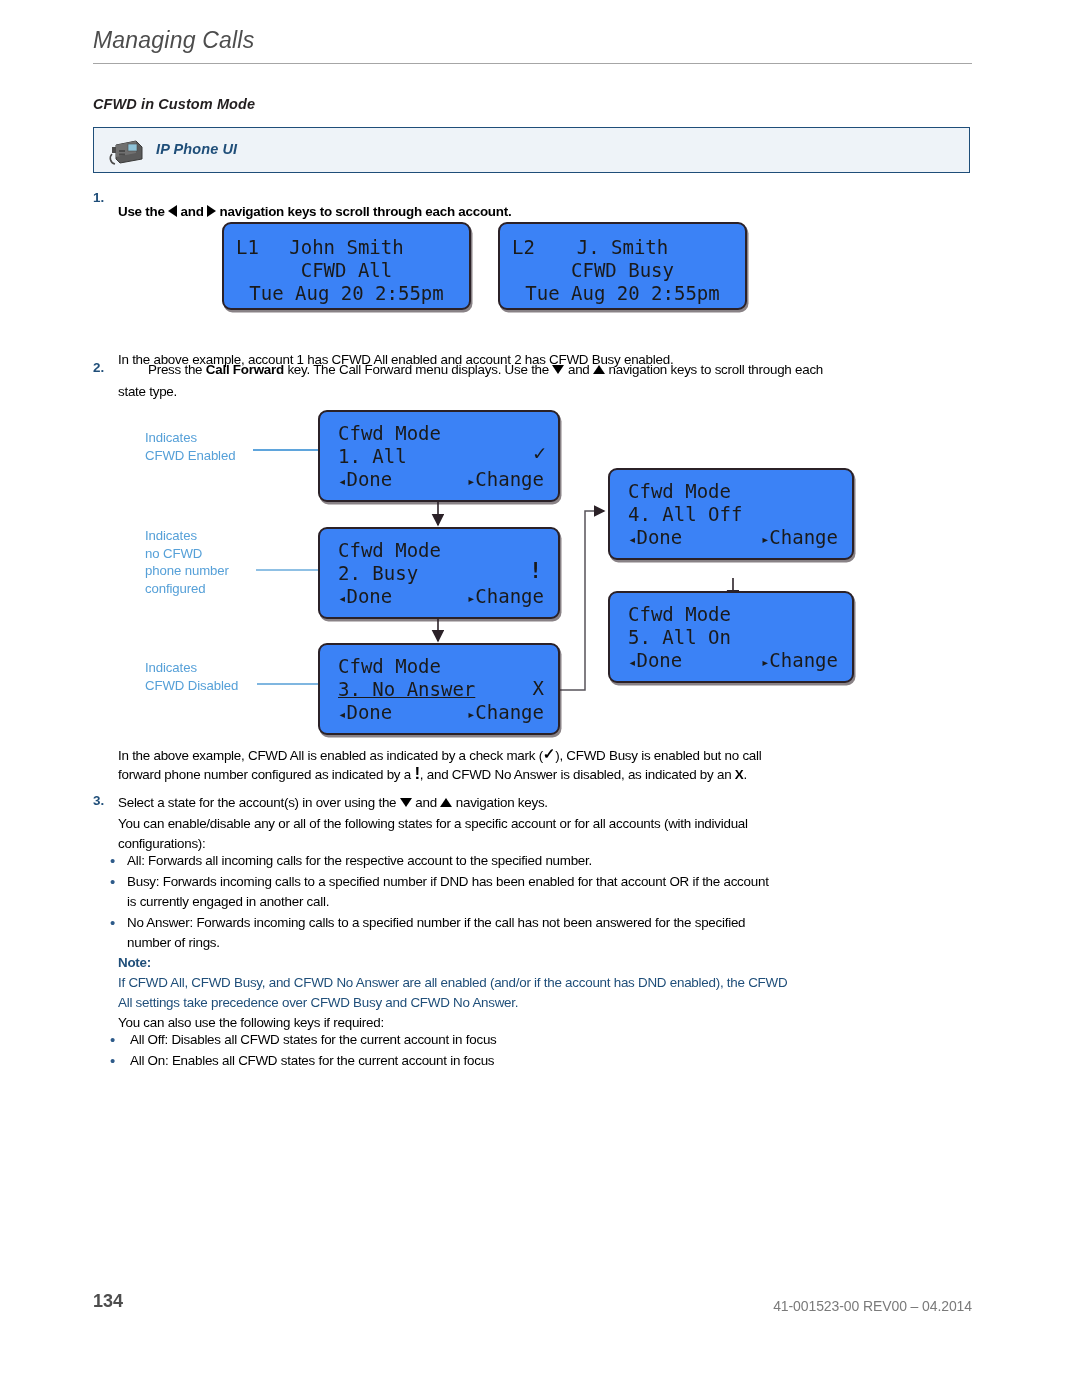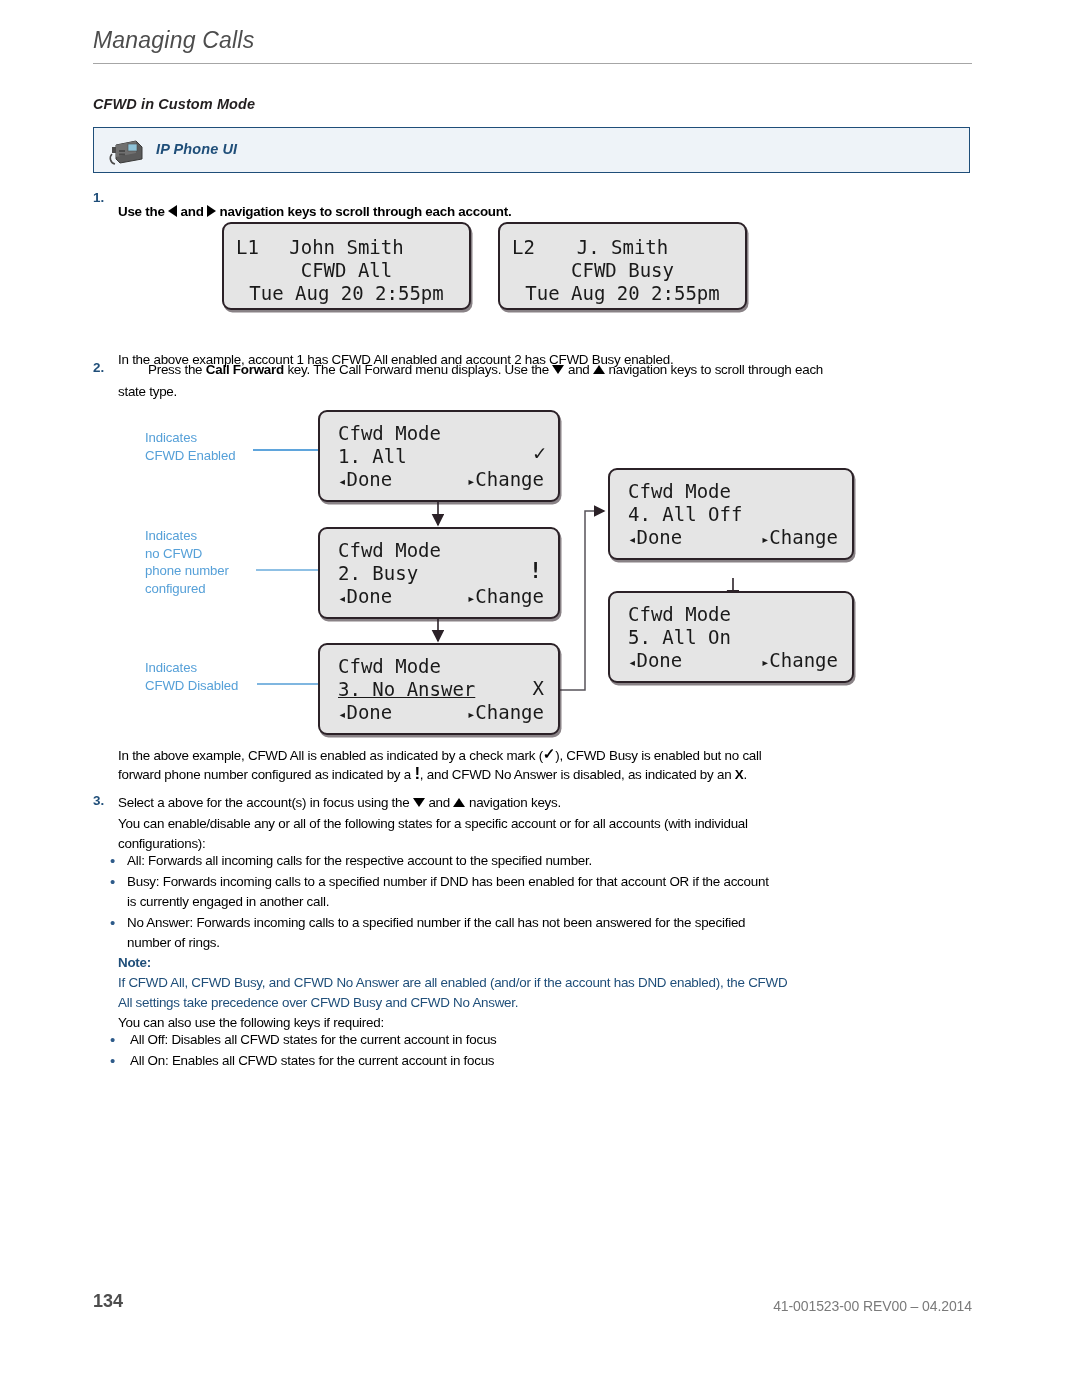--- a/index.html
+++ b/index.html
@@ -109,21 +109,21 @@
     vertical-align: -1px;
   }
   .tri-left  { border-top: 6px solid transparent; border-bottom: 6px solid transparent; border-right: 9px solid #000; }
   .tri-right { border-top: 6px solid transparent; border-bottom: 6px solid transparent; border-left: 9px solid #000; }
   .tri-down  { border-left: 6px solid transparent; border-right: 6px solid transparent; border-top: 9px solid #000; vertical-align: 0px; }
   .tri-up    { border-left: 6px solid transparent; border-right: 6px solid transparent; border-bottom: 9px solid #000; vertical-align: 0px; }
 
   
   .lcd {
     position: absolute;
-    background: #e5e5e5;
+    background: #3b82f6;
     border: 2.2px solid #2b2127;
     border-radius: 9px;
     box-sizing: border-box;
     box-shadow: 1.5px 2.5px 0 0 rgba(40,28,34,0.55);
     font-family: "DejaVu Sans Mono", monospace;
     font-size: 19px;
     color: #1a1a1a;
     white-space: pre;
     overflow: hidden;
   }
@@ -304,21 +304,21 @@
   <div class="lrow" style="left:18px; top:10px;">Cfwd Mode</div>
   <div class="lrow" style="left:18px; top:33px;">5. All On</div>
   <div class="lrow" style="left:18px; top:56px;"><span style="font-size:14px;">◂</span><span>Done</span></div>
   <div class="lrow" style="right:14px; top:56px;"><span style="font-size:14px;">▸</span><span>Change</span></div>
 </div>
 
 <div class="body-text" style="left:118px; top:744px; width:850px;"><span>In the above example, CFWD All is enabled as indicated by a check mark (</span><span style="font-weight:bold; font-size:15px; vertical-align:1px;">✓</span><span>), CFWD Busy is enabled but no call</span></div>
 <div class="body-text" style="left:118px; top:764px; width:850px;"><span>forward phone number configured as indicated by a </span><span style="font-weight:bold; font-size:17px;">!</span><span>, and CFWD No Answer is disabled, as indicated by an </span><b>X</b><span>.</span></div>
 
 <div class="step-num" style="left:93px; top:793px;">3.</div>
-<div class="body-text" style="left:118px; top:793px; width:840px;"><span>Select a above for the account(s) in focus using the </span><span class="nav-tri tri-down"></span><span> and </span><span class="nav-tri tri-up"></span><span> navigation keys.</span></div>
+<div class="body-text" style="left:118px; top:793px; width:840px;"><span>Select a state for the account(s) in over using the </span><span class="nav-tri tri-down"></span><span> and </span><span class="nav-tri tri-up"></span><span> navigation keys.</span></div>
 <div class="body-text" style="left:118px; top:814px; width:850px;">You can enable/disable any or all of the following states for a specific account or for all accounts (with individual</div>
 <div class="body-text" style="left:118px; top:834px;">configurations):</div>
 
 <div class="bullet-dot" style="left:110px; top:851px;">•</div>
 <div class="body-text" style="left:127px; top:851px; width:840px;">All: Forwards all incoming calls for the respective account to the specified number.</div>
 
 <div class="bullet-dot" style="left:110px; top:872px;">•</div>
 <div class="body-text" style="left:127px; top:872px; width:840px;">Busy: Forwards incoming calls to a specified number if DND has been enabled for that account OR if the account</div>
 <div class="body-text" style="left:127px; top:892px; width:840px;">is currently engaged in another call.</div>
 

